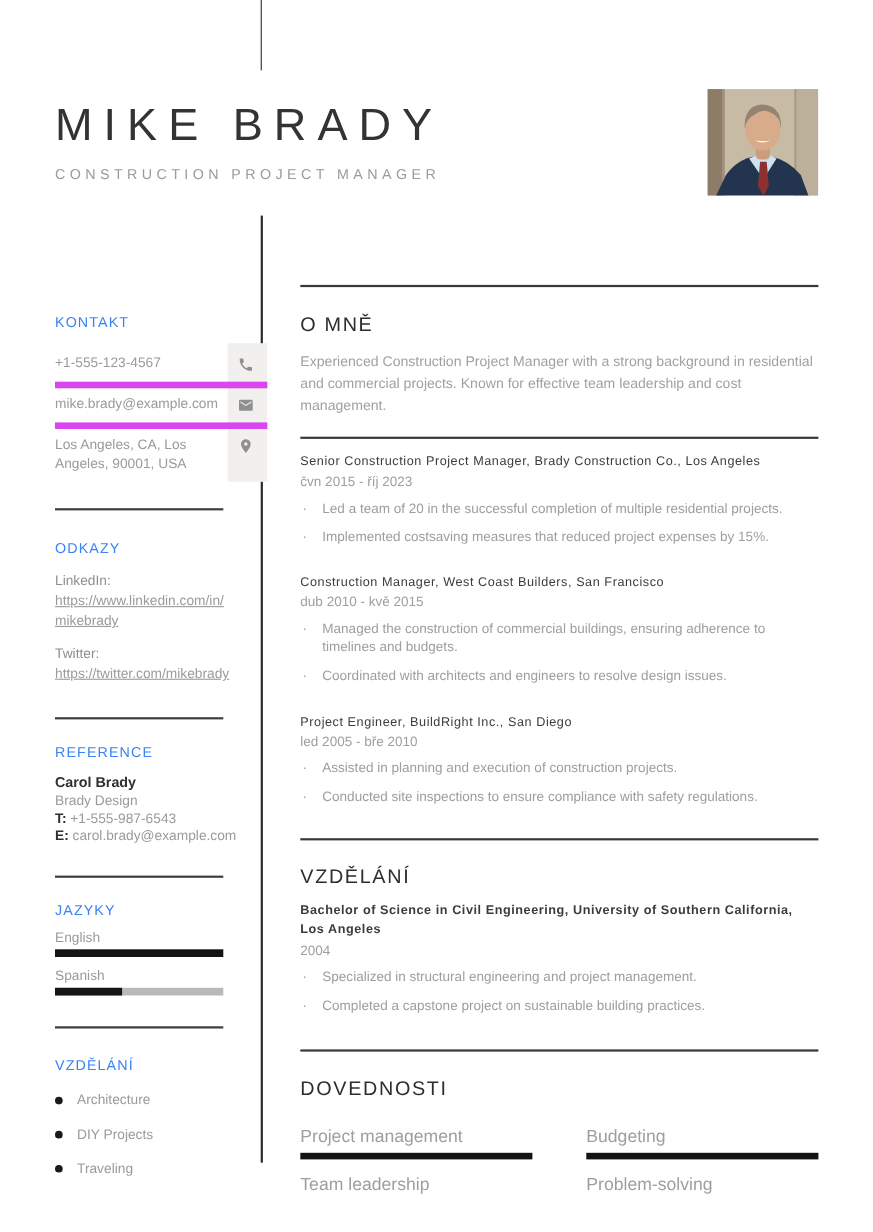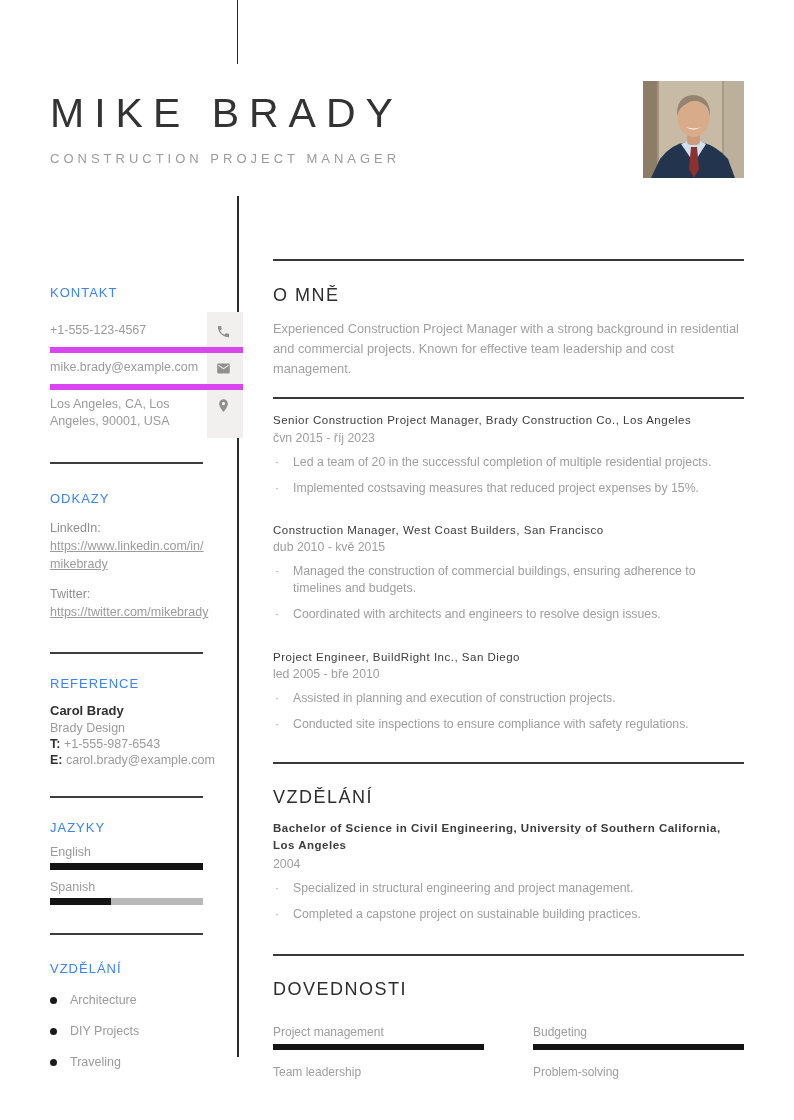--- a/index.html
+++ b/index.html
@@ -68,21 +68,21 @@
   .job-dates { font-size:12.3px; color:#9e9e9e; margin-top:2px; }
   .blt { display:flex; margin-top:9px; font-size:12.3px; color:#9e9e9e; line-height:1.4; }
   .blt-dot { width:20px; flex:0 0 auto; text-align:left; padding-left:2px; color:#9e9e9e; }
   .hr-3 { margin-top:29px; }
   .h-edu { margin-top:23px; }
   .edu-degree { margin-top:12px; font-size:11.5px; font-weight:700; letter-spacing:0.5px; color:#3c3c3c; line-height:1.5; }
   .edu-year { font-size:12.3px; color:#9e9e9e; margin-top:2px; }
   .hr-4 { margin-top:31px; }
   .h-skills { margin-top:23px; }
   .skills-grid { margin-top:25px; display:grid; grid-template-columns:211px 211px; column-gap:49px; row-gap:15px; }
-  .skill-name { font-size:12px; color:#9e9e9e; margin-bottom:5px; }
+  .skill-name { font-size:16px; color:#9e9e9e; margin-bottom:5px; }
   .skill-track { width:100%; height:6px; background:#b9b9b9; }
   .skill-fill { height:6px; background:#141414; }
 </style>
 </head>
 <body>
 
 <div class="page">
   <div class="top-tick"></div>
   <div class="divider-v"></div>
 

